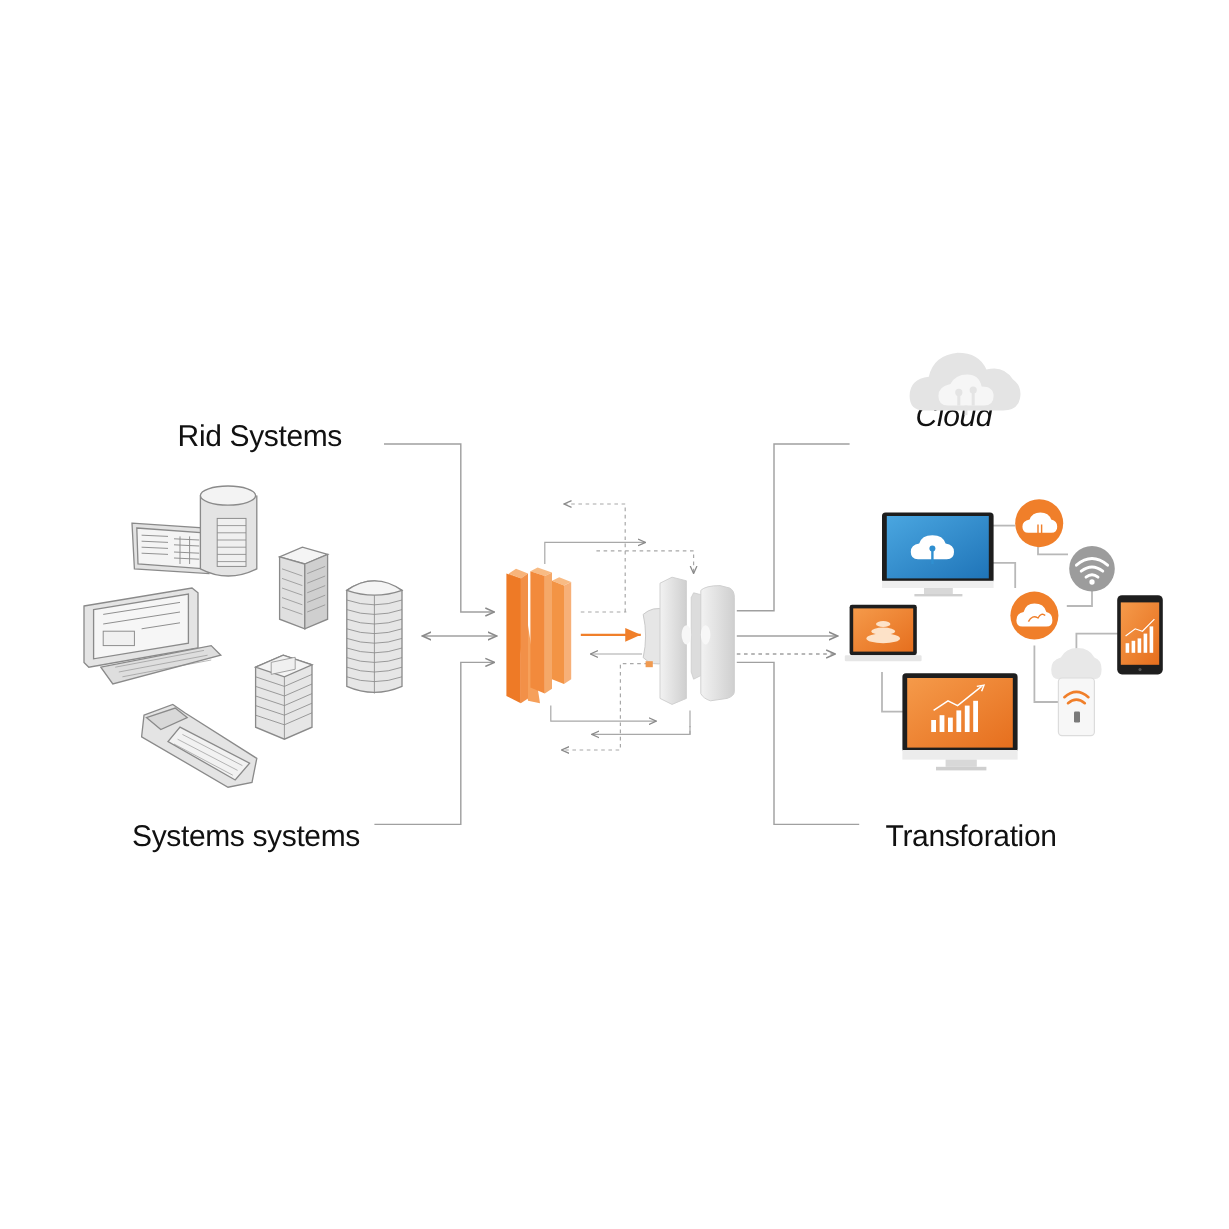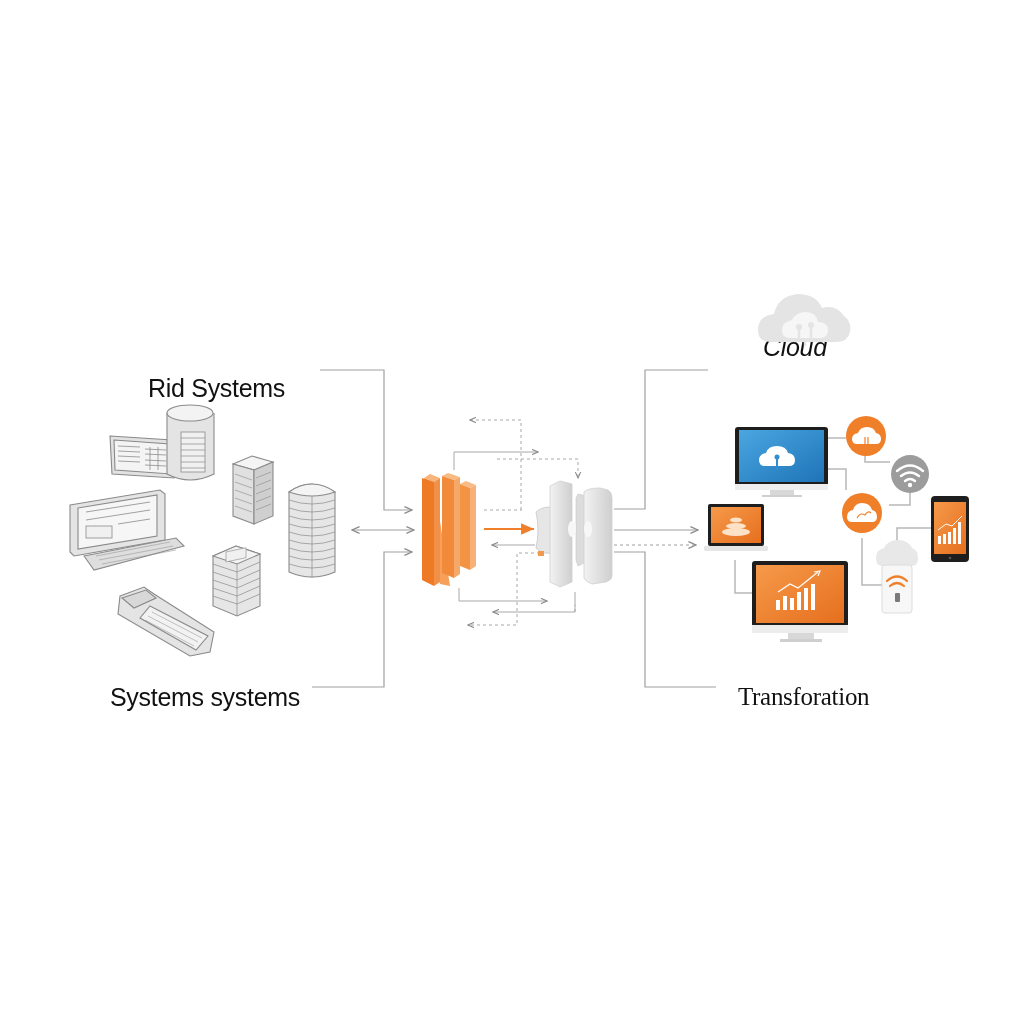--- a/index.html
+++ b/index.html
@@ -3,24 +3,24 @@
 <meta charset="utf-8">
 <style>
   html, body { margin:0; padding:0; background:#ffffff; }
   body { width:1024px; height:1024px; position:relative; overflow:hidden; font-family:"Liberation Sans", sans-serif; }
   .label { position:absolute; color:#111; font-size:25px; letter-spacing:-0.3px; white-space:nowrap; }
   #stage { position:absolute; left:0; top:0; }
 </style>
 </head>
 <body>
 
-<div class="label" style="left:148px;top:350px;margin-top:24px;">Rid Systems</div>
+<div class="label" style="left:148px;top:350px;">Rid Systems</div>
 <div class="label" style="left:110px;top:683px;">Systems systems</div>
 <div class="label" style="left:763px;top:333px;font-style:italic;">Cloud</div>
-<div class="label" style="left:738px;top:683px;font-family:Liberation Serif, serif;">Transforation</div>
+<div class="label" style="left:738px;top:683px;">Transforation</div>
 
 <svg id="stage" width="1024" height="1024" viewBox="0 0 1024 1024">
   <defs>
     <marker id="arr" viewBox="0 0 10 10" refX="9" refY="5" markerWidth="7" markerHeight="7" orient="auto-start-reverse">
       <path d="M0,1 L9,5 L0,9" fill="none" stroke="#8a8a8a" stroke-width="1.5"></path>
     </marker>
     <marker id="arrO" viewBox="0 0 10 10" refX="9" refY="5" markerWidth="8" markerHeight="8" orient="auto">
       <path d="M0,1 L9,5 L0,9 Z" fill="#f07f2a"></path>
     </marker>
     <linearGradient id="blueScr" x1="0" y1="0" x2="1" y2="1">

